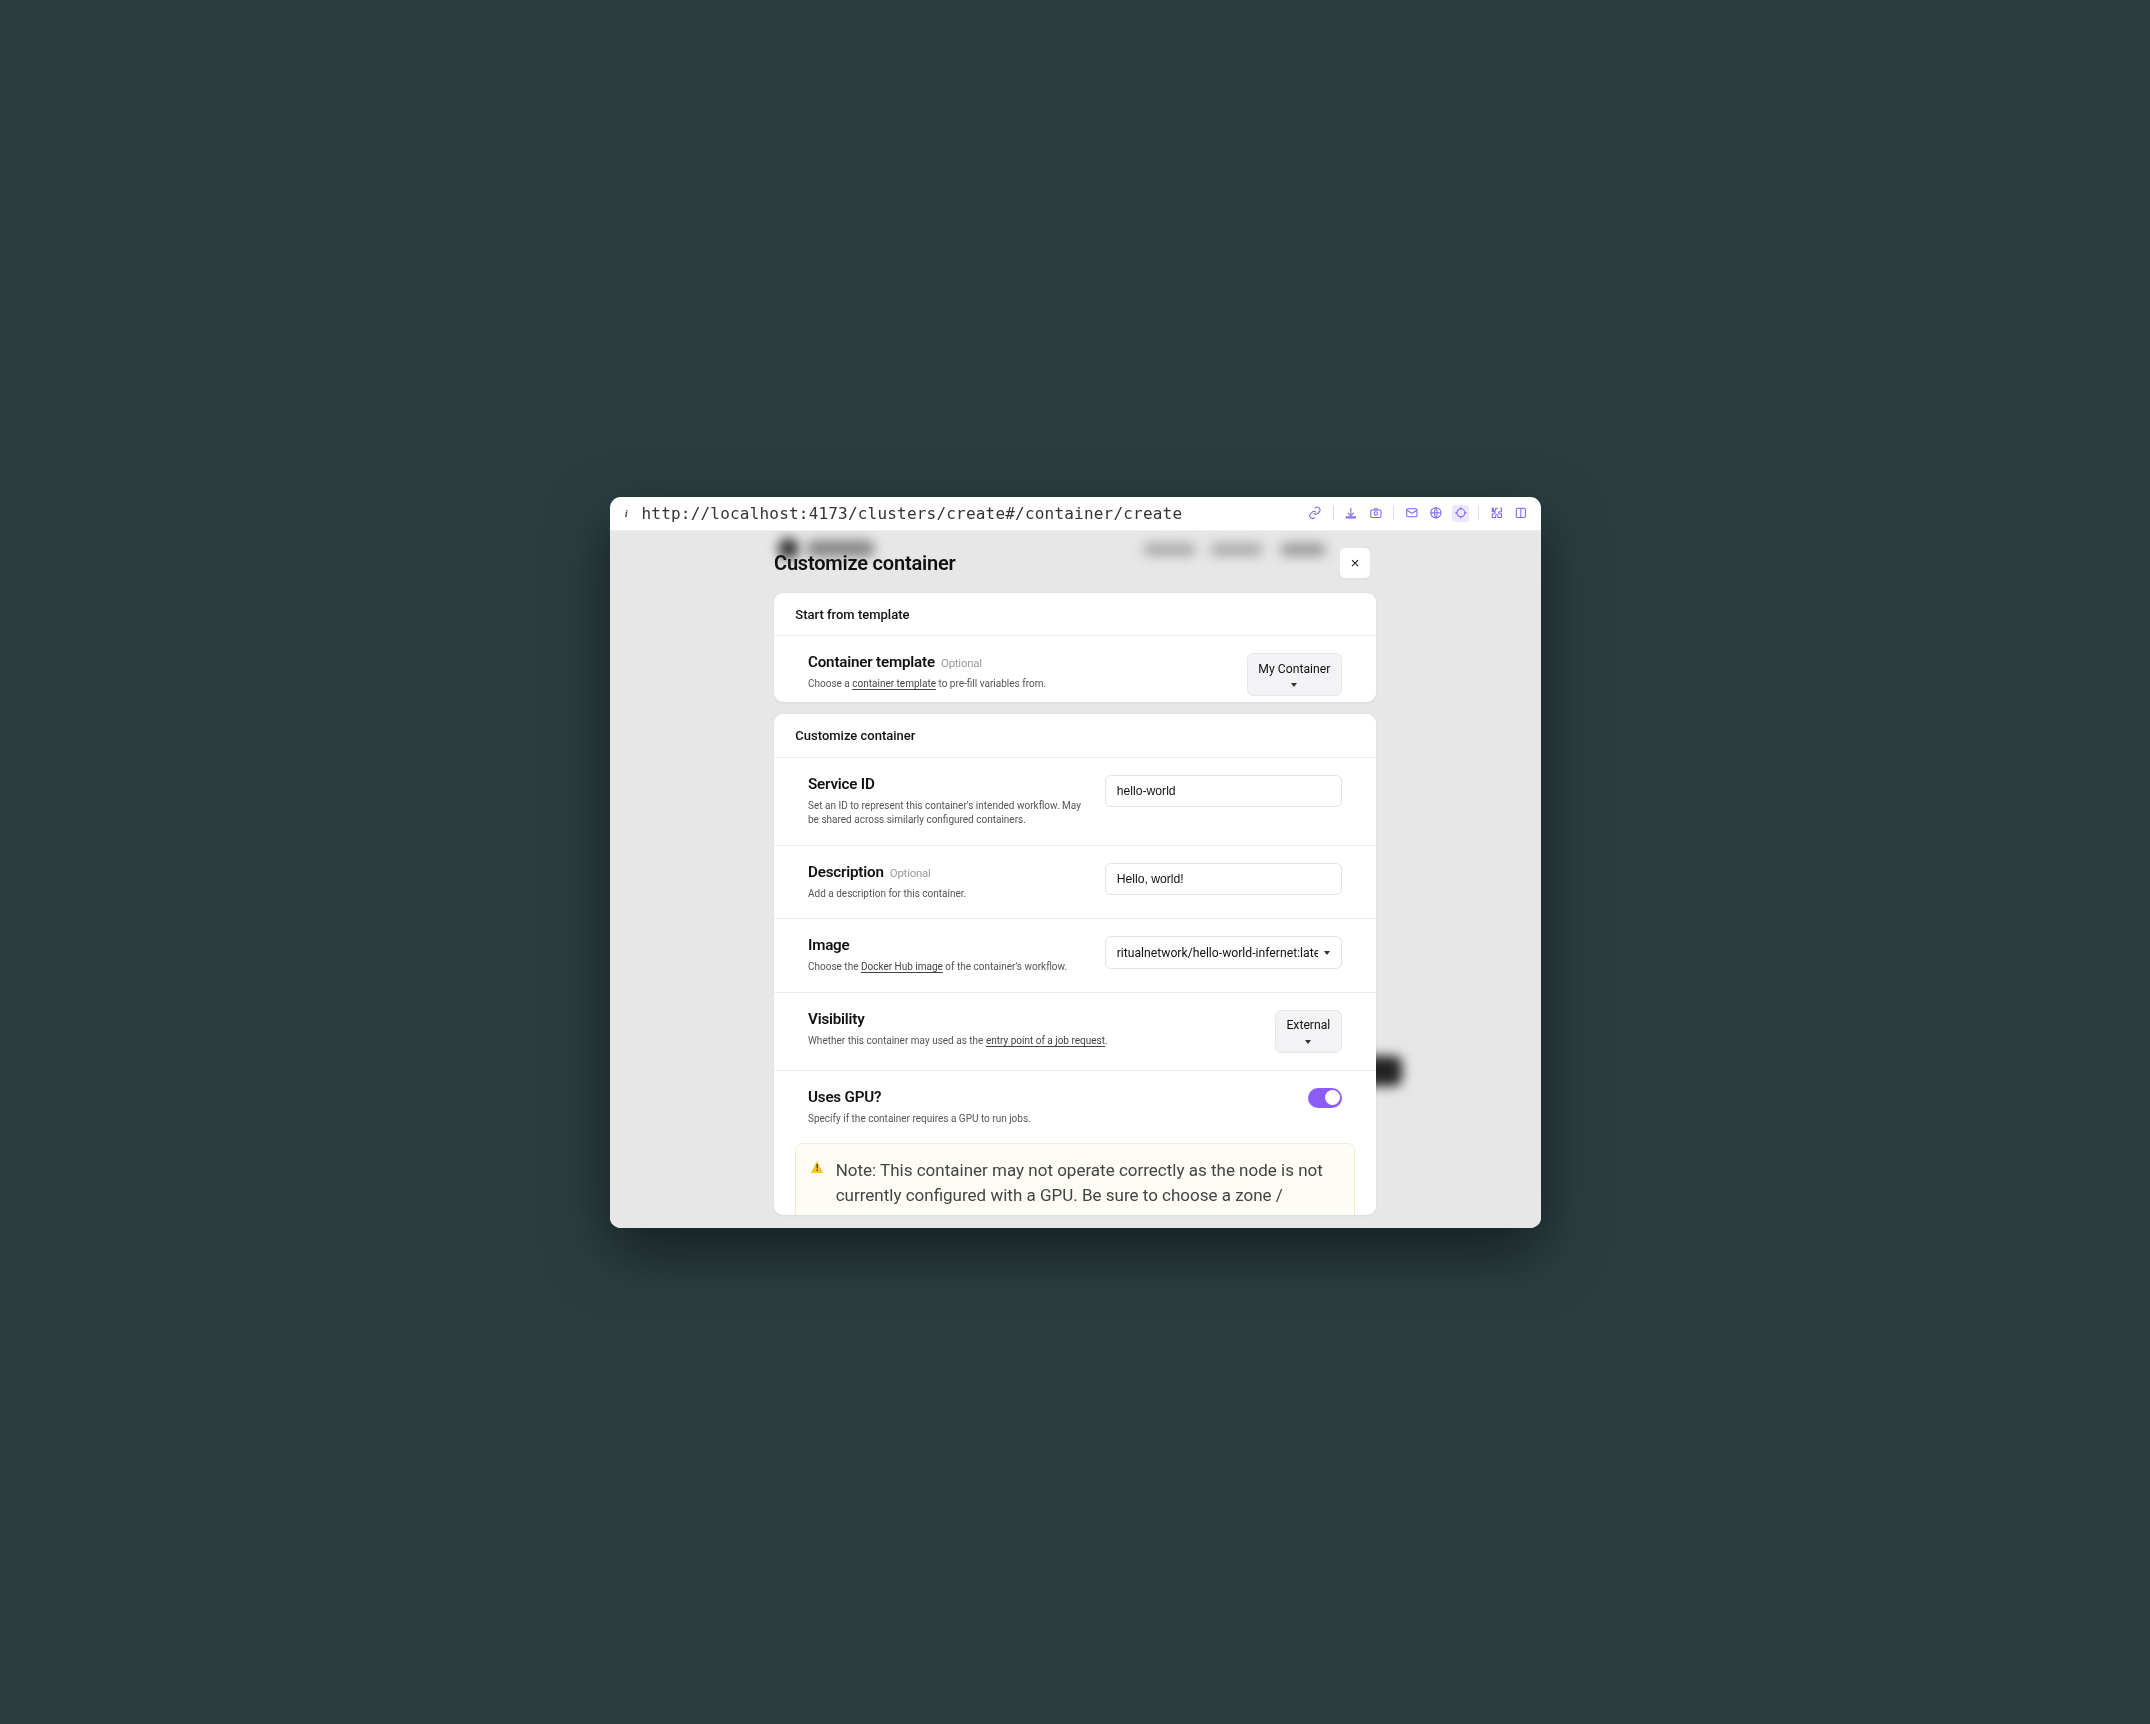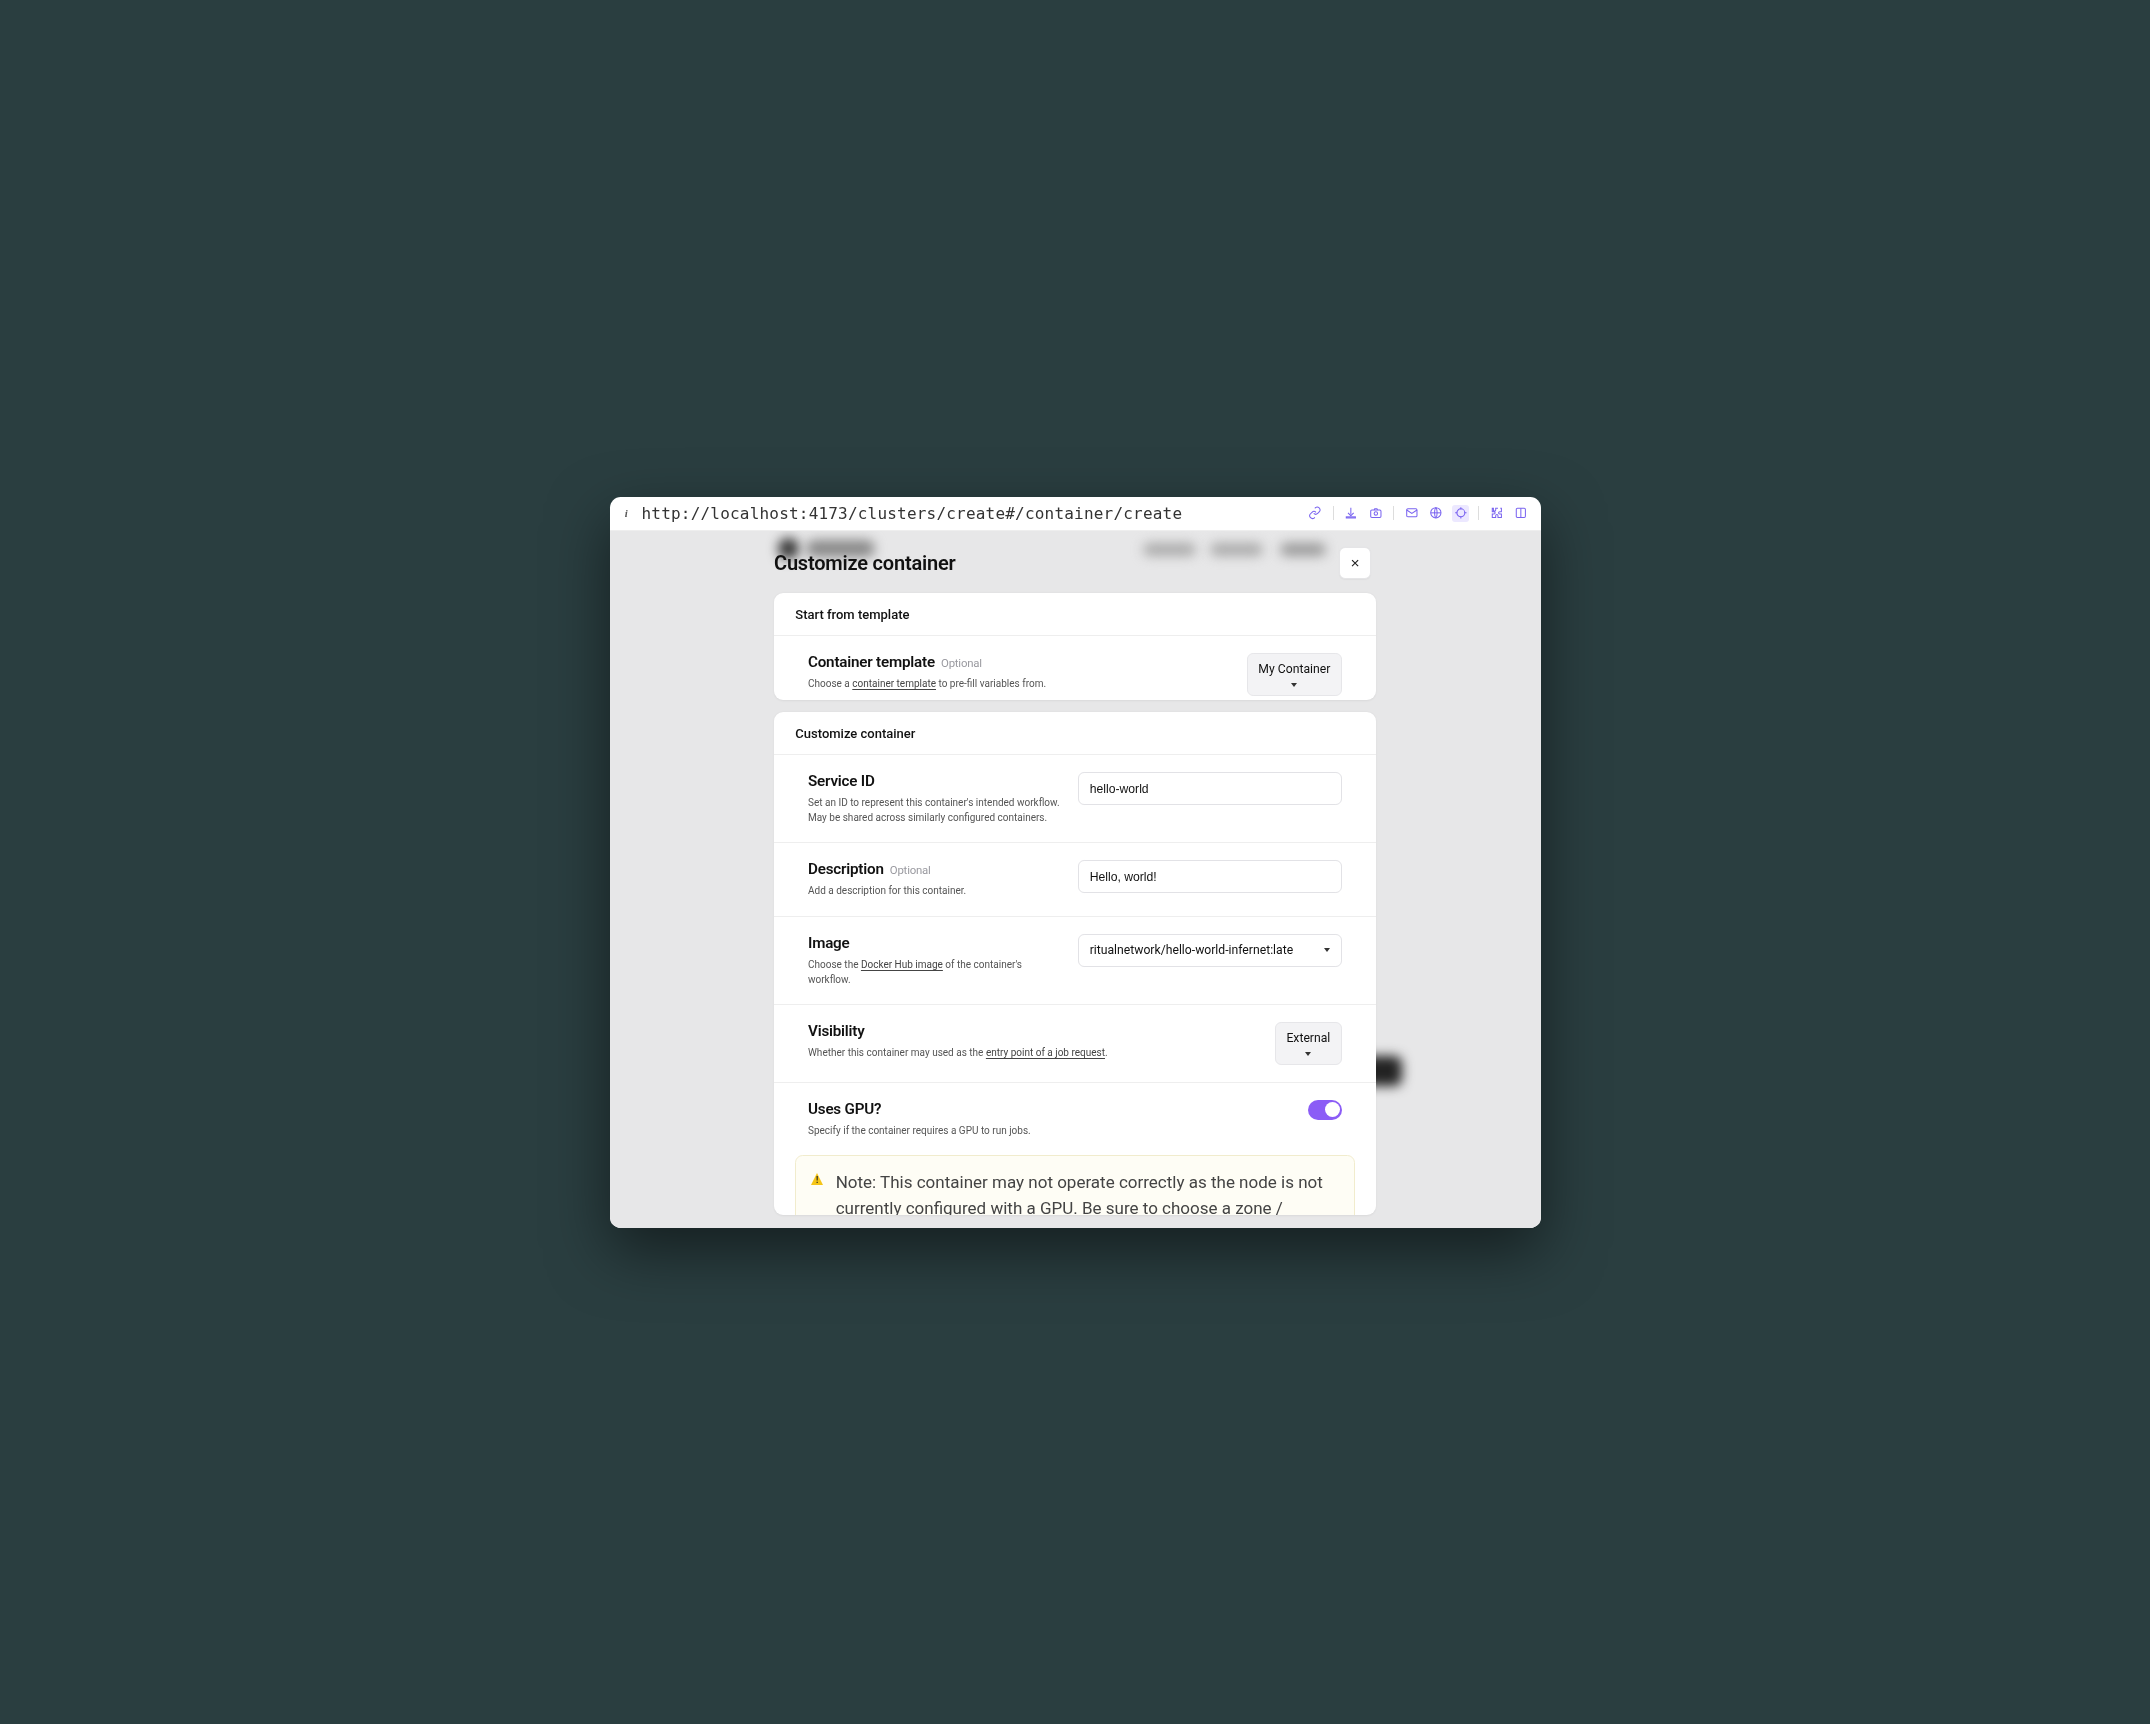--- a/index.html
+++ b/index.html
@@ -180,21 +180,21 @@
     white-space:nowrap;
     flex-direction:column;
   }
   .caret {
     width:0; height:0;
     border-left:3.8px solid transparent;
     border-right:3.8px solid transparent;
     border-top:4.6px solid #333;
   }
   .text-input, .combo-input {
-    width: 264px;
+    width: 237px;
     border:0.8px solid #e2e2e6;
     border-radius:6.1px;
     padding: 8.4px 10.7px;
     font-size:12.2px;
     color:#111;
     background:#fff;
   }
   .combo-input {
     display:flex;
     align-items:center;

